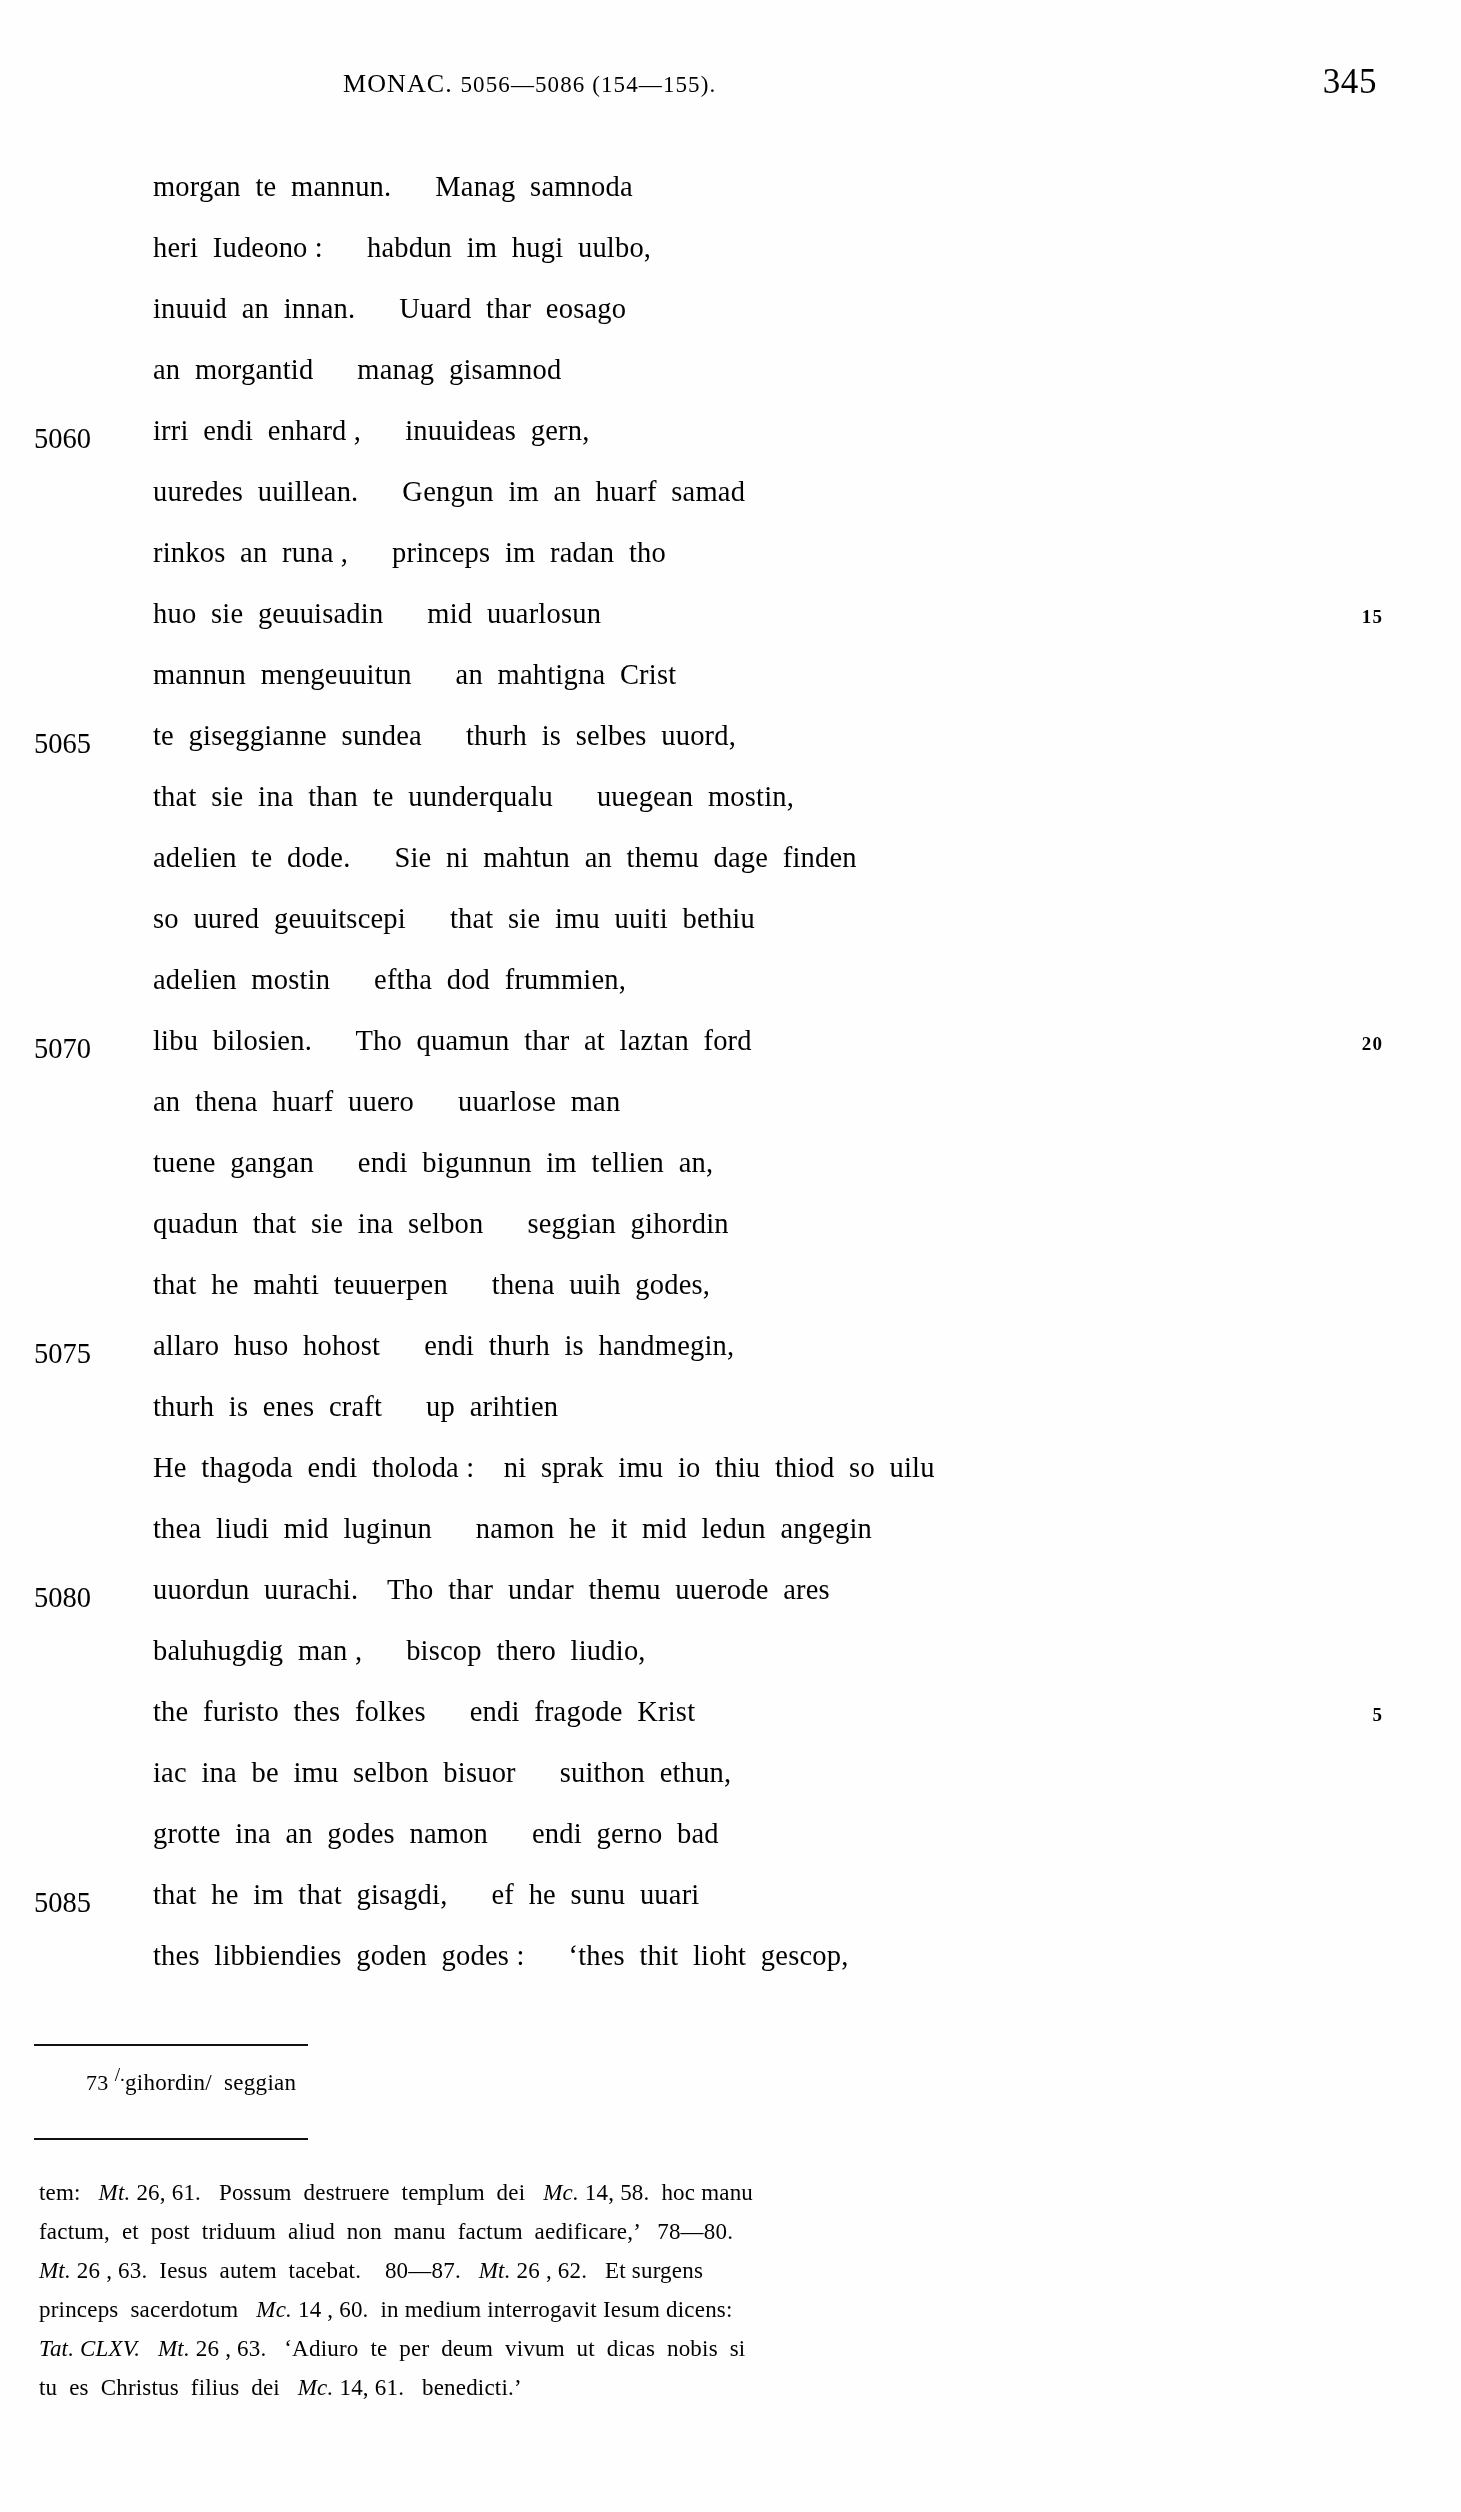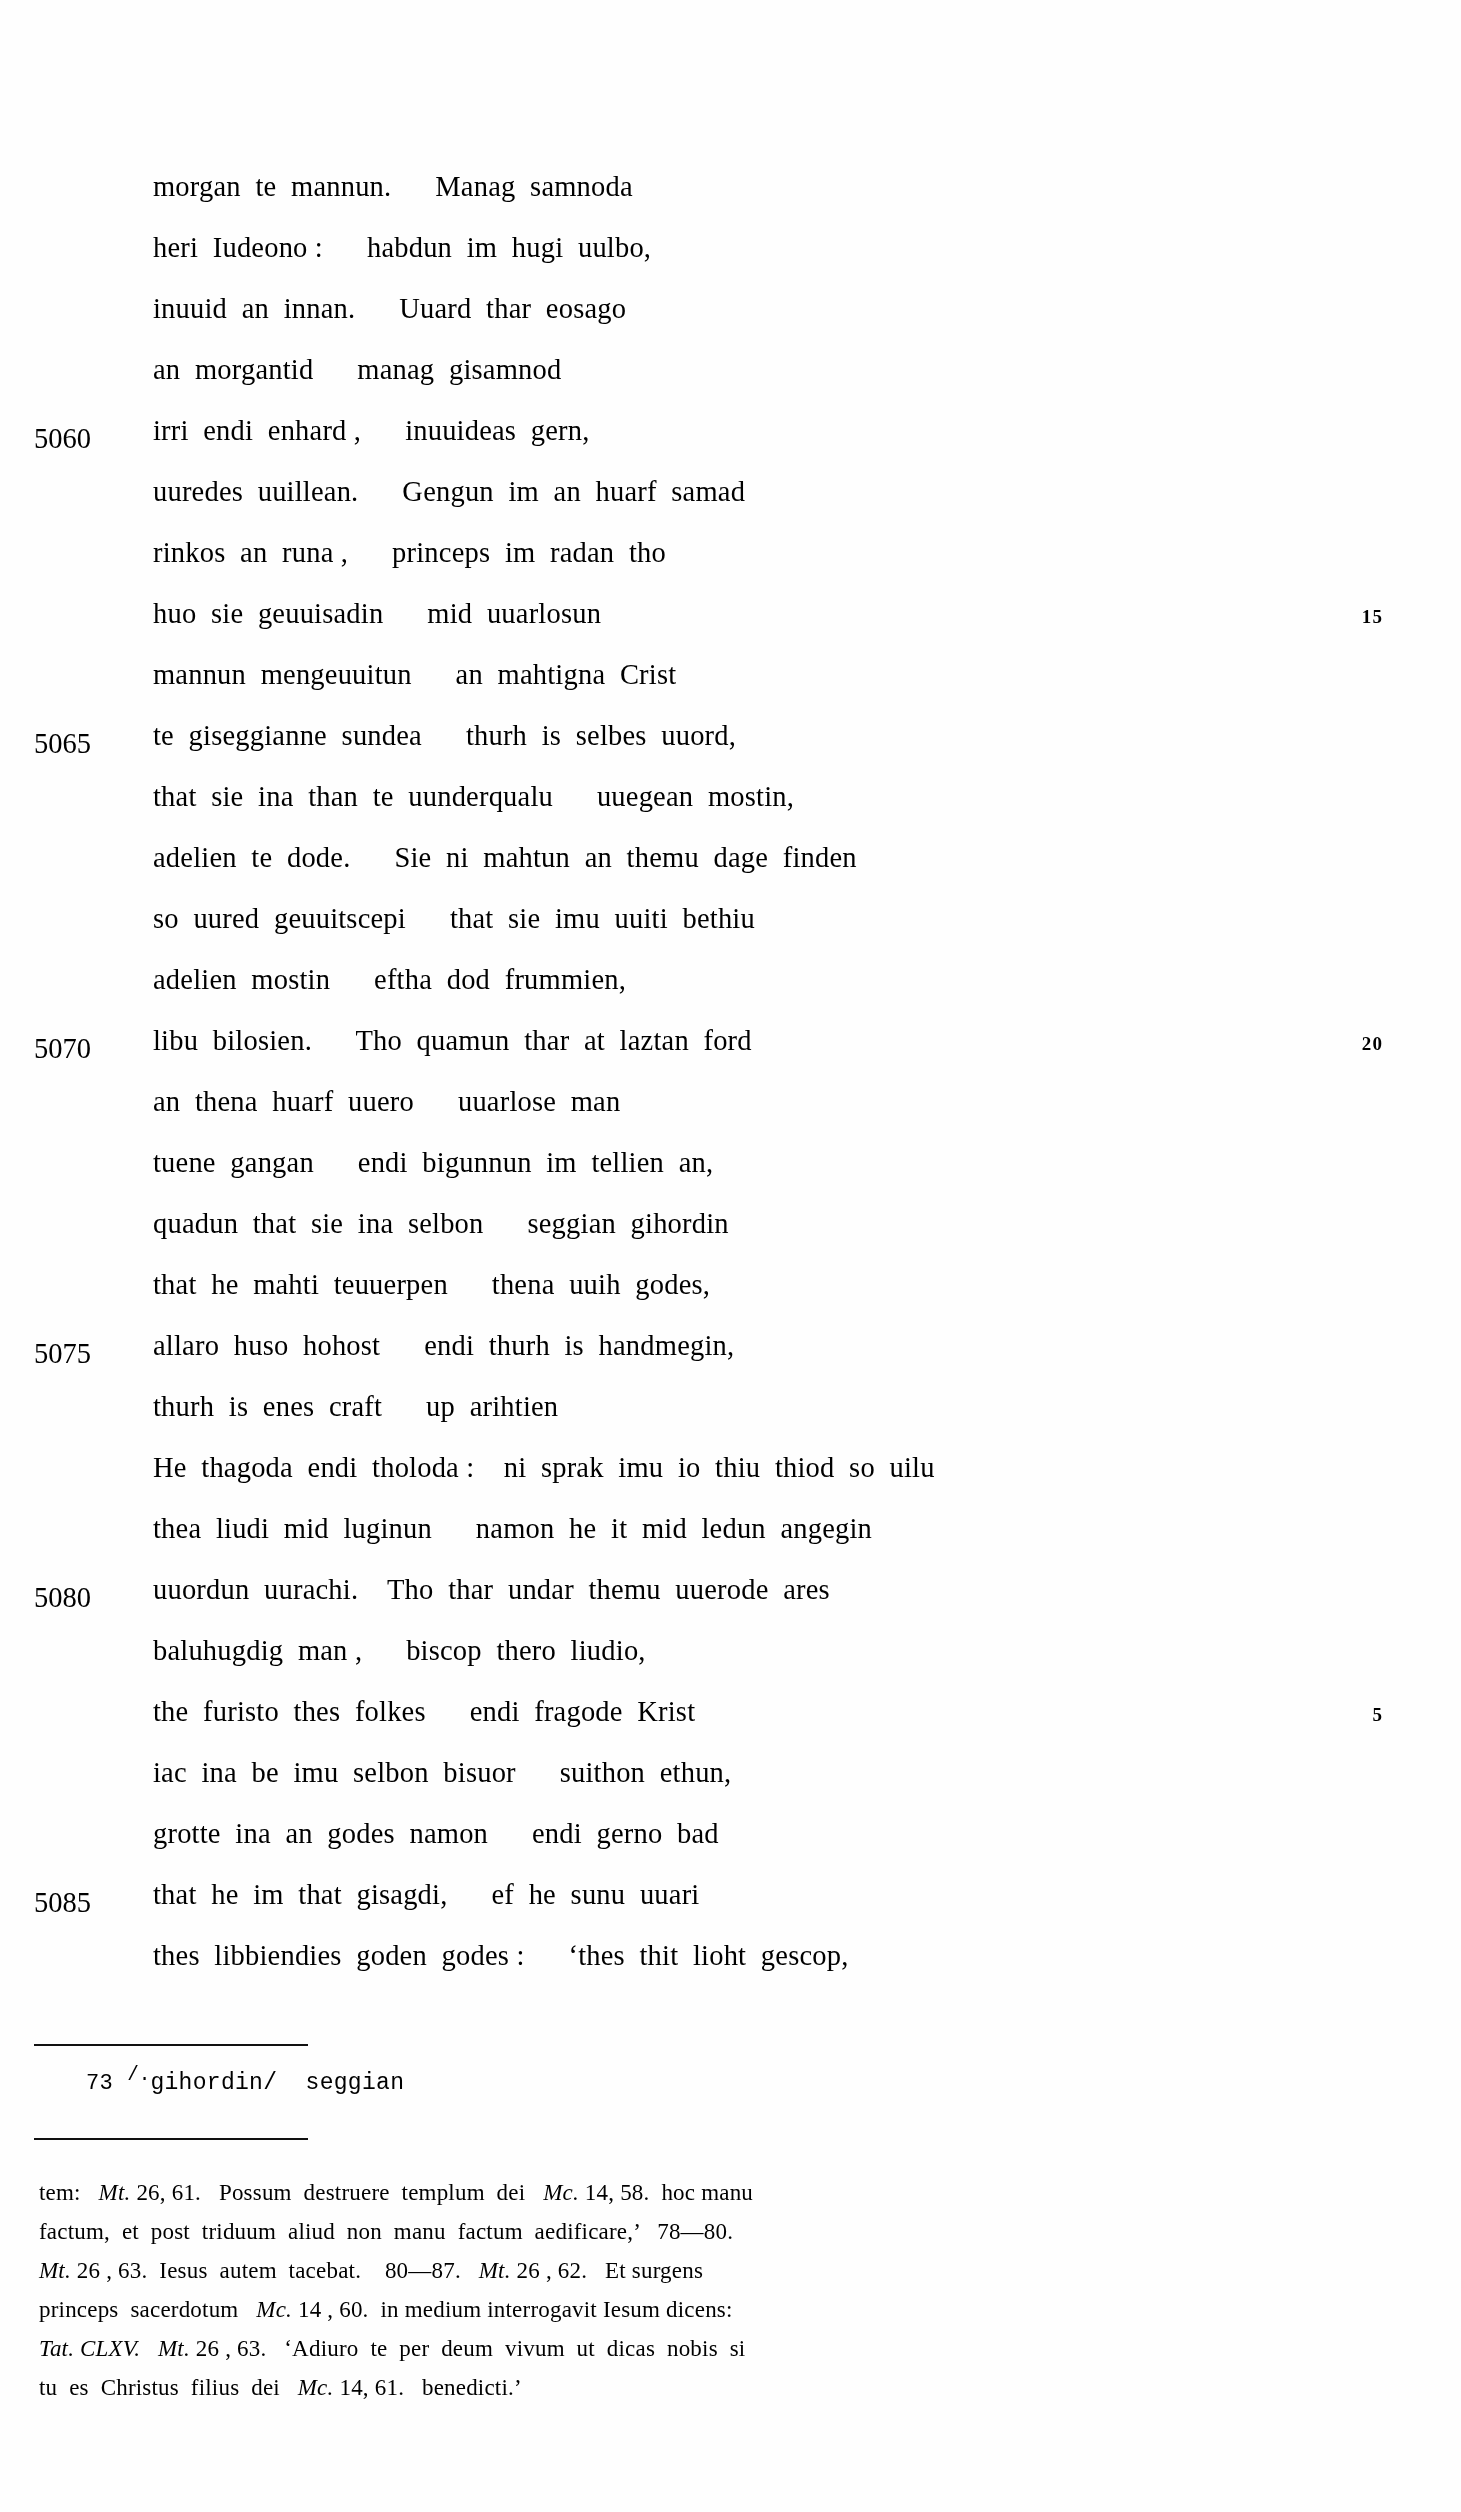--- a/index.html
+++ b/index.html
@@ -111,21 +111,20 @@
   }
 
   
   .footnote {
     position: absolute;
     left: 86px;
     top: 2064px;
     font-size: 23px;
     white-space: pre;
     letter-spacing: 0.3px;
-    font-family: Liberation Mono, monospace;
   }
   .footnote .fnum {
     font-size: 22px;
   }
   .footnote .marker {
     font-size: 19.4px;
     vertical-align: super;
     letter-spacing: 0;
   }
 
@@ -145,20 +144,24 @@
   }
   .app-line i {
     font-style: italic;
   }
 </style>
 </head>
 <body>
 
 <div class="page">
 
+  <div class="runhead">
+    <div class="runhead-title"><span>MONAC.</span> <span class="sm">5056—5086 (154—155).</span></div>
+    <div class="page-number">345</div>
+  </div>
 
   <div class="verse-block" id="verse-block">
       <div class="verse-line">
         <span class="vnum"></span>
         <span class="vtext">morgan  te  mannun.      Manag  samnoda</span>
       </div>
       <div class="verse-line">
         <span class="vnum"></span>
         <span class="vtext">heri  Iudeono :      habdun  im  hugi  uulbo,</span>
       </div>

